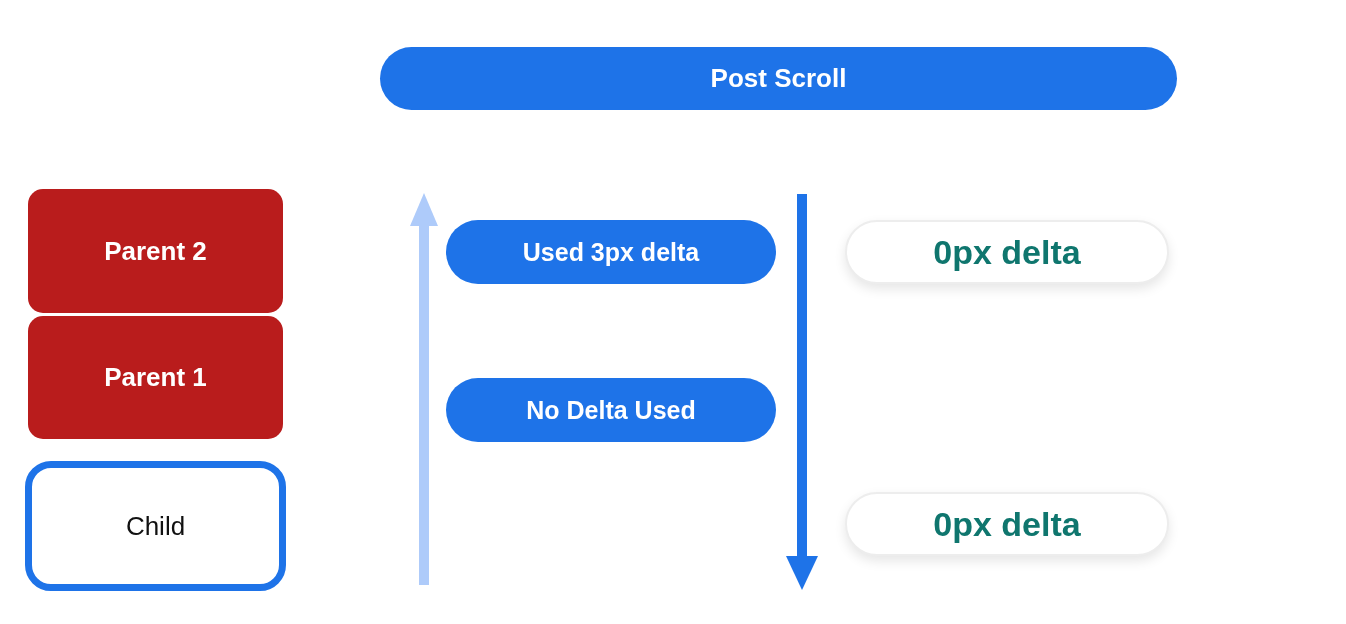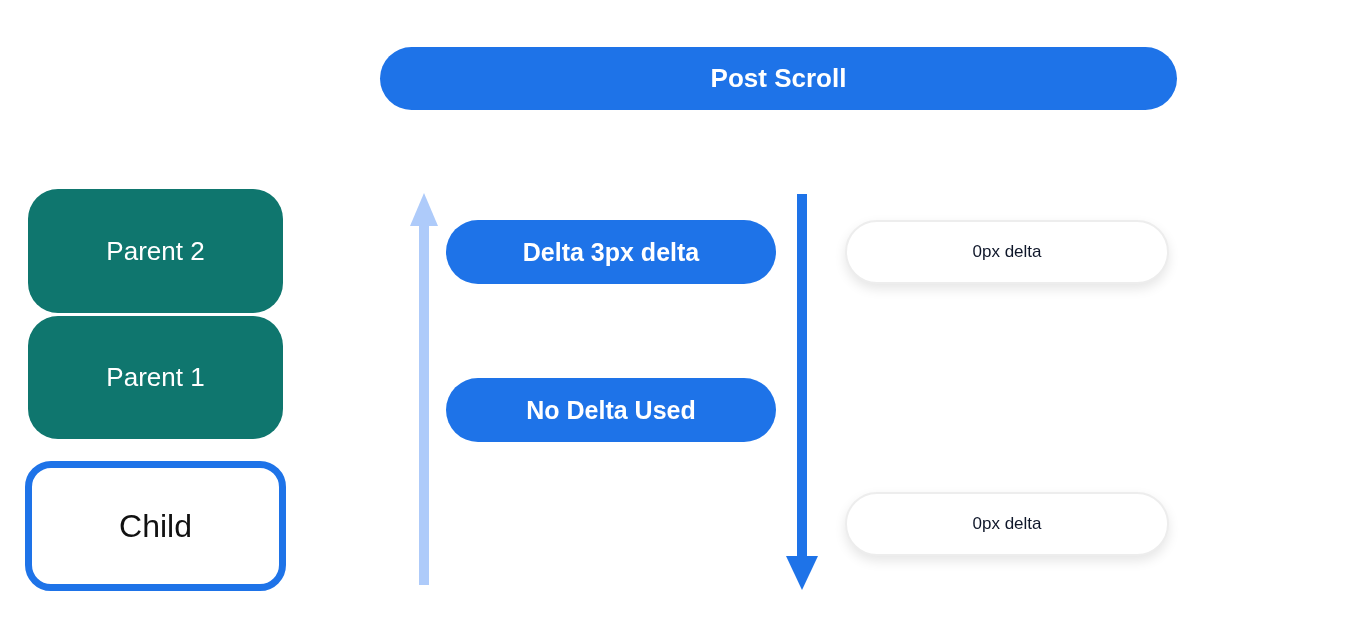--- a/index.html
+++ b/index.html
@@ -33,38 +33,38 @@
     border-radius: 33px;
     color: #ffffff;
     font-size: 26px;
     font-weight: bold;
   }
   
   .parent-box {
     left: 28px;
     width: 255px;
     height: 124px;
-    background: #0f766e;
-    border-radius: 30px;
+    background: #b91c1c;
+    border-radius: 15px;
     color: #ffffff;
     font-size: 26px;
-    font-weight: normal;
+    font-weight: bold;
   }
   .parent-2 { top: 189px; }
   .parent-1 { top: 316px; height: 123px; }
   .child-box {
     left: 25px;
     top: 461px;
     width: 261px;
     height: 130px;
     background: #ffffff;
     border: 7px solid #1e73e8;
     border-radius: 26px;
     color: #111111;
-    font-size: 32px;
+    font-size: 26px;
     font-weight: 500;
   }
   
   .mid-pill {
     left: 446px;
     width: 330px;
     height: 64px;
     background: #1e73e8;
     border-radius: 32px;
     color: #ffffff;
@@ -75,23 +75,23 @@
   .mid-pill-2 { top: 378px; }
   
   .white-pill {
     left: 845px;
     width: 324px;
     height: 64px;
     background: #ffffff;
     border: 2px solid #ededed;
     border-radius: 32px;
     box-shadow: 0 5px 12px rgba(0,0,0,0.10);
-    color: #0f172a;
-    font-size: 17px;
-    font-weight: 400;
+    color: #0f766e;
+    font-size: 34px;
+    font-weight: 700;
   }
   .white-pill-1 { top: 220px; }
   .white-pill-2 { top: 492px; }
   
   .arrow-svg {
     position: absolute;
     display: block;
   }
   .up-arrow { left: 407px; top: 193px; }
   .down-arrow { left: 785px; top: 194px; }
@@ -121,21 +121,21 @@
     <polygon points="17,0 3,33 31,33" fill="#aecbfa"></polygon>
     <rect x="12" y="31" width="10" height="361" fill="#aecbfa"></rect>
   </svg>
 
   <svg class="arrow-svg down-arrow" width="34" height="396" viewBox="0 0 34 396" aria-hidden="true">
     <rect x="12" y="0" width="10" height="366" fill="#1e73e8"></rect>
     <polygon points="1,362 33,362 17,396" fill="#1e73e8"></polygon>
   </svg>
 
   <div class="pill mid-pill mid-pill-1">
-    <span>Delta 3px delta</span>
+    <span>Used 3px delta</span>
   </div>
 
   <div class="pill mid-pill mid-pill-2">
     <span>No Delta Used</span>
   </div>
 
   <div class="pill white-pill white-pill-1">
     <span>0px delta</span>
   </div>
 

